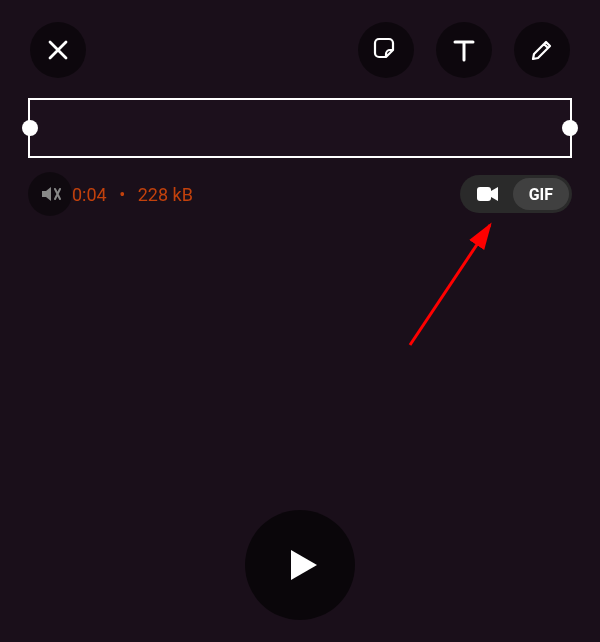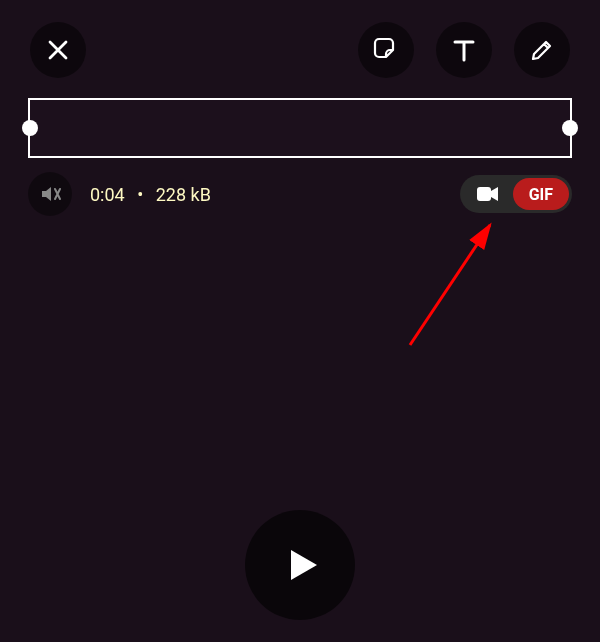--- a/index.html
+++ b/index.html
@@ -70,22 +70,21 @@
       width: 44px;
       height: 44px;
       border-radius: 50%;
       background: rgba(0,0,0,0.4);
       display: flex;
       align-items: center;
       justify-content: center;
       cursor: pointer;
     }
     .meta-text {
-      margin-left: 18px;
-      color: #fef9c3;
+      color: #c2410c;
       font-size: 18px;
       font-weight: 400;
     }
     .toggle-wrap {
       margin-left: auto;
       display: flex;
       align-items: center;
       background: #2a2a2a;
       border-radius: 22px;
       height: 38px;
@@ -97,21 +96,21 @@
       display: flex;
       align-items: center;
       justify-content: center;
       padding: 0 14px;
       cursor: pointer;
       color: #fff;
       font-weight: 700;
       font-size: 16px;
     }
     .toggle-seg.video { background: transparent; }
-    .toggle-seg.gif { background: #b91c1c; padding: 0 16px; }
+    .toggle-seg.gif { background: #404040; padding: 0 16px; }
     .play-btn {
       position: absolute;
       left: 50%;
       top: 510px;
       transform: translateX(-50%);
       width: 110px;
       height: 110px;
       border-radius: 50%;
       background: rgba(0,0,0,0.6);
       display: flex;

